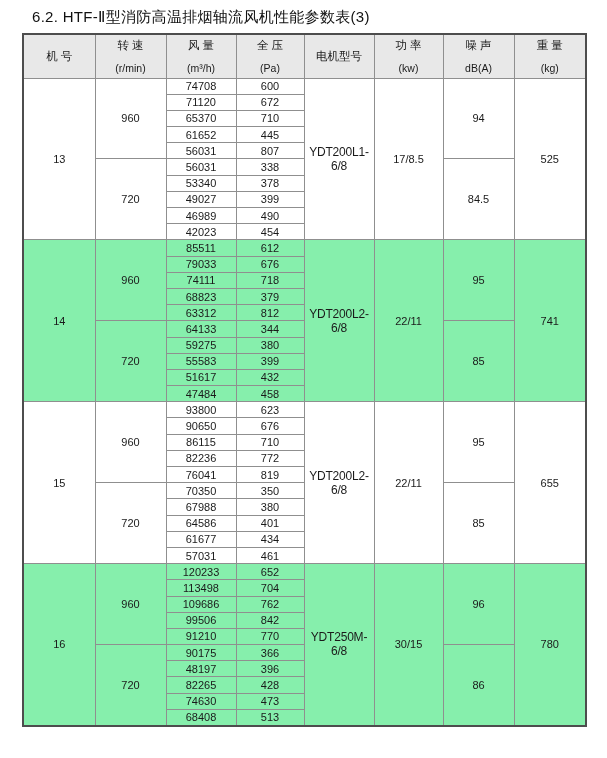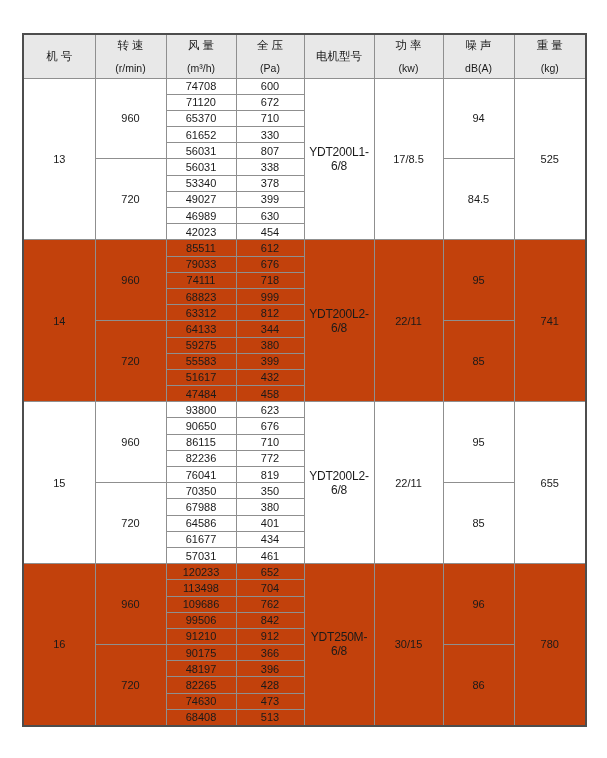--- a/index.html
+++ b/index.html
@@ -43,28 +43,29 @@
   thead th {
     background:#e8e8e8;
     font-weight:normal;
     font-size:11.5px;
     line-height:1.25;
   }
   .hdr-sub { font-size:10.5px; margin-top:10px; }
   .hdr-sub:empty { display:none; }
   tbody tr { height:16.2px; }
   tbody td { background:#ffffff; }
-  tbody tr.shaded td { background:#c2410c; }
+  tbody tr.shaded td { background:#86efac; }
   td.motor-cell { font-size:12px; letter-spacing:-0.2px; }
 </style>
 </head>
 <body>
 
 <div class="page">
 
+  <div class="doc-title">6.2. HTF-Ⅱ型消防高温排烟轴流风机性能参数表(3)</div>
 
   <table class="spec-table">
     <colgroup>
       <col style="width:72px">
       <col style="width:71px">
       <col style="width:70px">
       <col style="width:68px">
       <col style="width:70px">
       <col style="width:69px">
       <col style="width:71px">
@@ -120,21 +121,21 @@
         <tr>
           <td>71120</td>
           <td>672</td>
         </tr>
         <tr>
           <td>65370</td>
           <td>710</td>
         </tr>
         <tr>
           <td>61652</td>
-          <td>330</td>
+          <td>445</td>
         </tr>
         <tr>
           <td>56031</td>
           <td>807</td>
         </tr>
         <tr>
           <td rowspan="5">720</td>
           <td>56031</td>
           <td>338</td>
           <td rowspan="5">84.5</td>
@@ -142,21 +143,21 @@
         <tr>
           <td>53340</td>
           <td>378</td>
         </tr>
         <tr>
           <td>49027</td>
           <td>399</td>
         </tr>
         <tr>
           <td>46989</td>
-          <td>630</td>
+          <td>490</td>
         </tr>
         <tr>
           <td>42023</td>
           <td>454</td>
         </tr>
         <tr class="shaded">
           <td rowspan="10">14</td>
           <td rowspan="5">960</td>
           <td>85511</td>
           <td>612</td>
@@ -168,21 +169,21 @@
         <tr class="shaded">
           <td>79033</td>
           <td>676</td>
         </tr>
         <tr class="shaded">
           <td>74111</td>
           <td>718</td>
         </tr>
         <tr class="shaded">
           <td>68823</td>
-          <td>999</td>
+          <td>379</td>
         </tr>
         <tr class="shaded">
           <td>63312</td>
           <td>812</td>
         </tr>
         <tr class="shaded">
           <td rowspan="5">720</td>
           <td>64133</td>
           <td>344</td>
           <td rowspan="5">85</td>
@@ -268,21 +269,21 @@
         <tr class="shaded">
           <td>109686</td>
           <td>762</td>
         </tr>
         <tr class="shaded">
           <td>99506</td>
           <td>842</td>
         </tr>
         <tr class="shaded">
           <td>91210</td>
-          <td>912</td>
+          <td>770</td>
         </tr>
         <tr class="shaded">
           <td rowspan="5">720</td>
           <td>90175</td>
           <td>366</td>
           <td rowspan="5">86</td>
         </tr>
         <tr class="shaded">
           <td>48197</td>
           <td>396</td>

